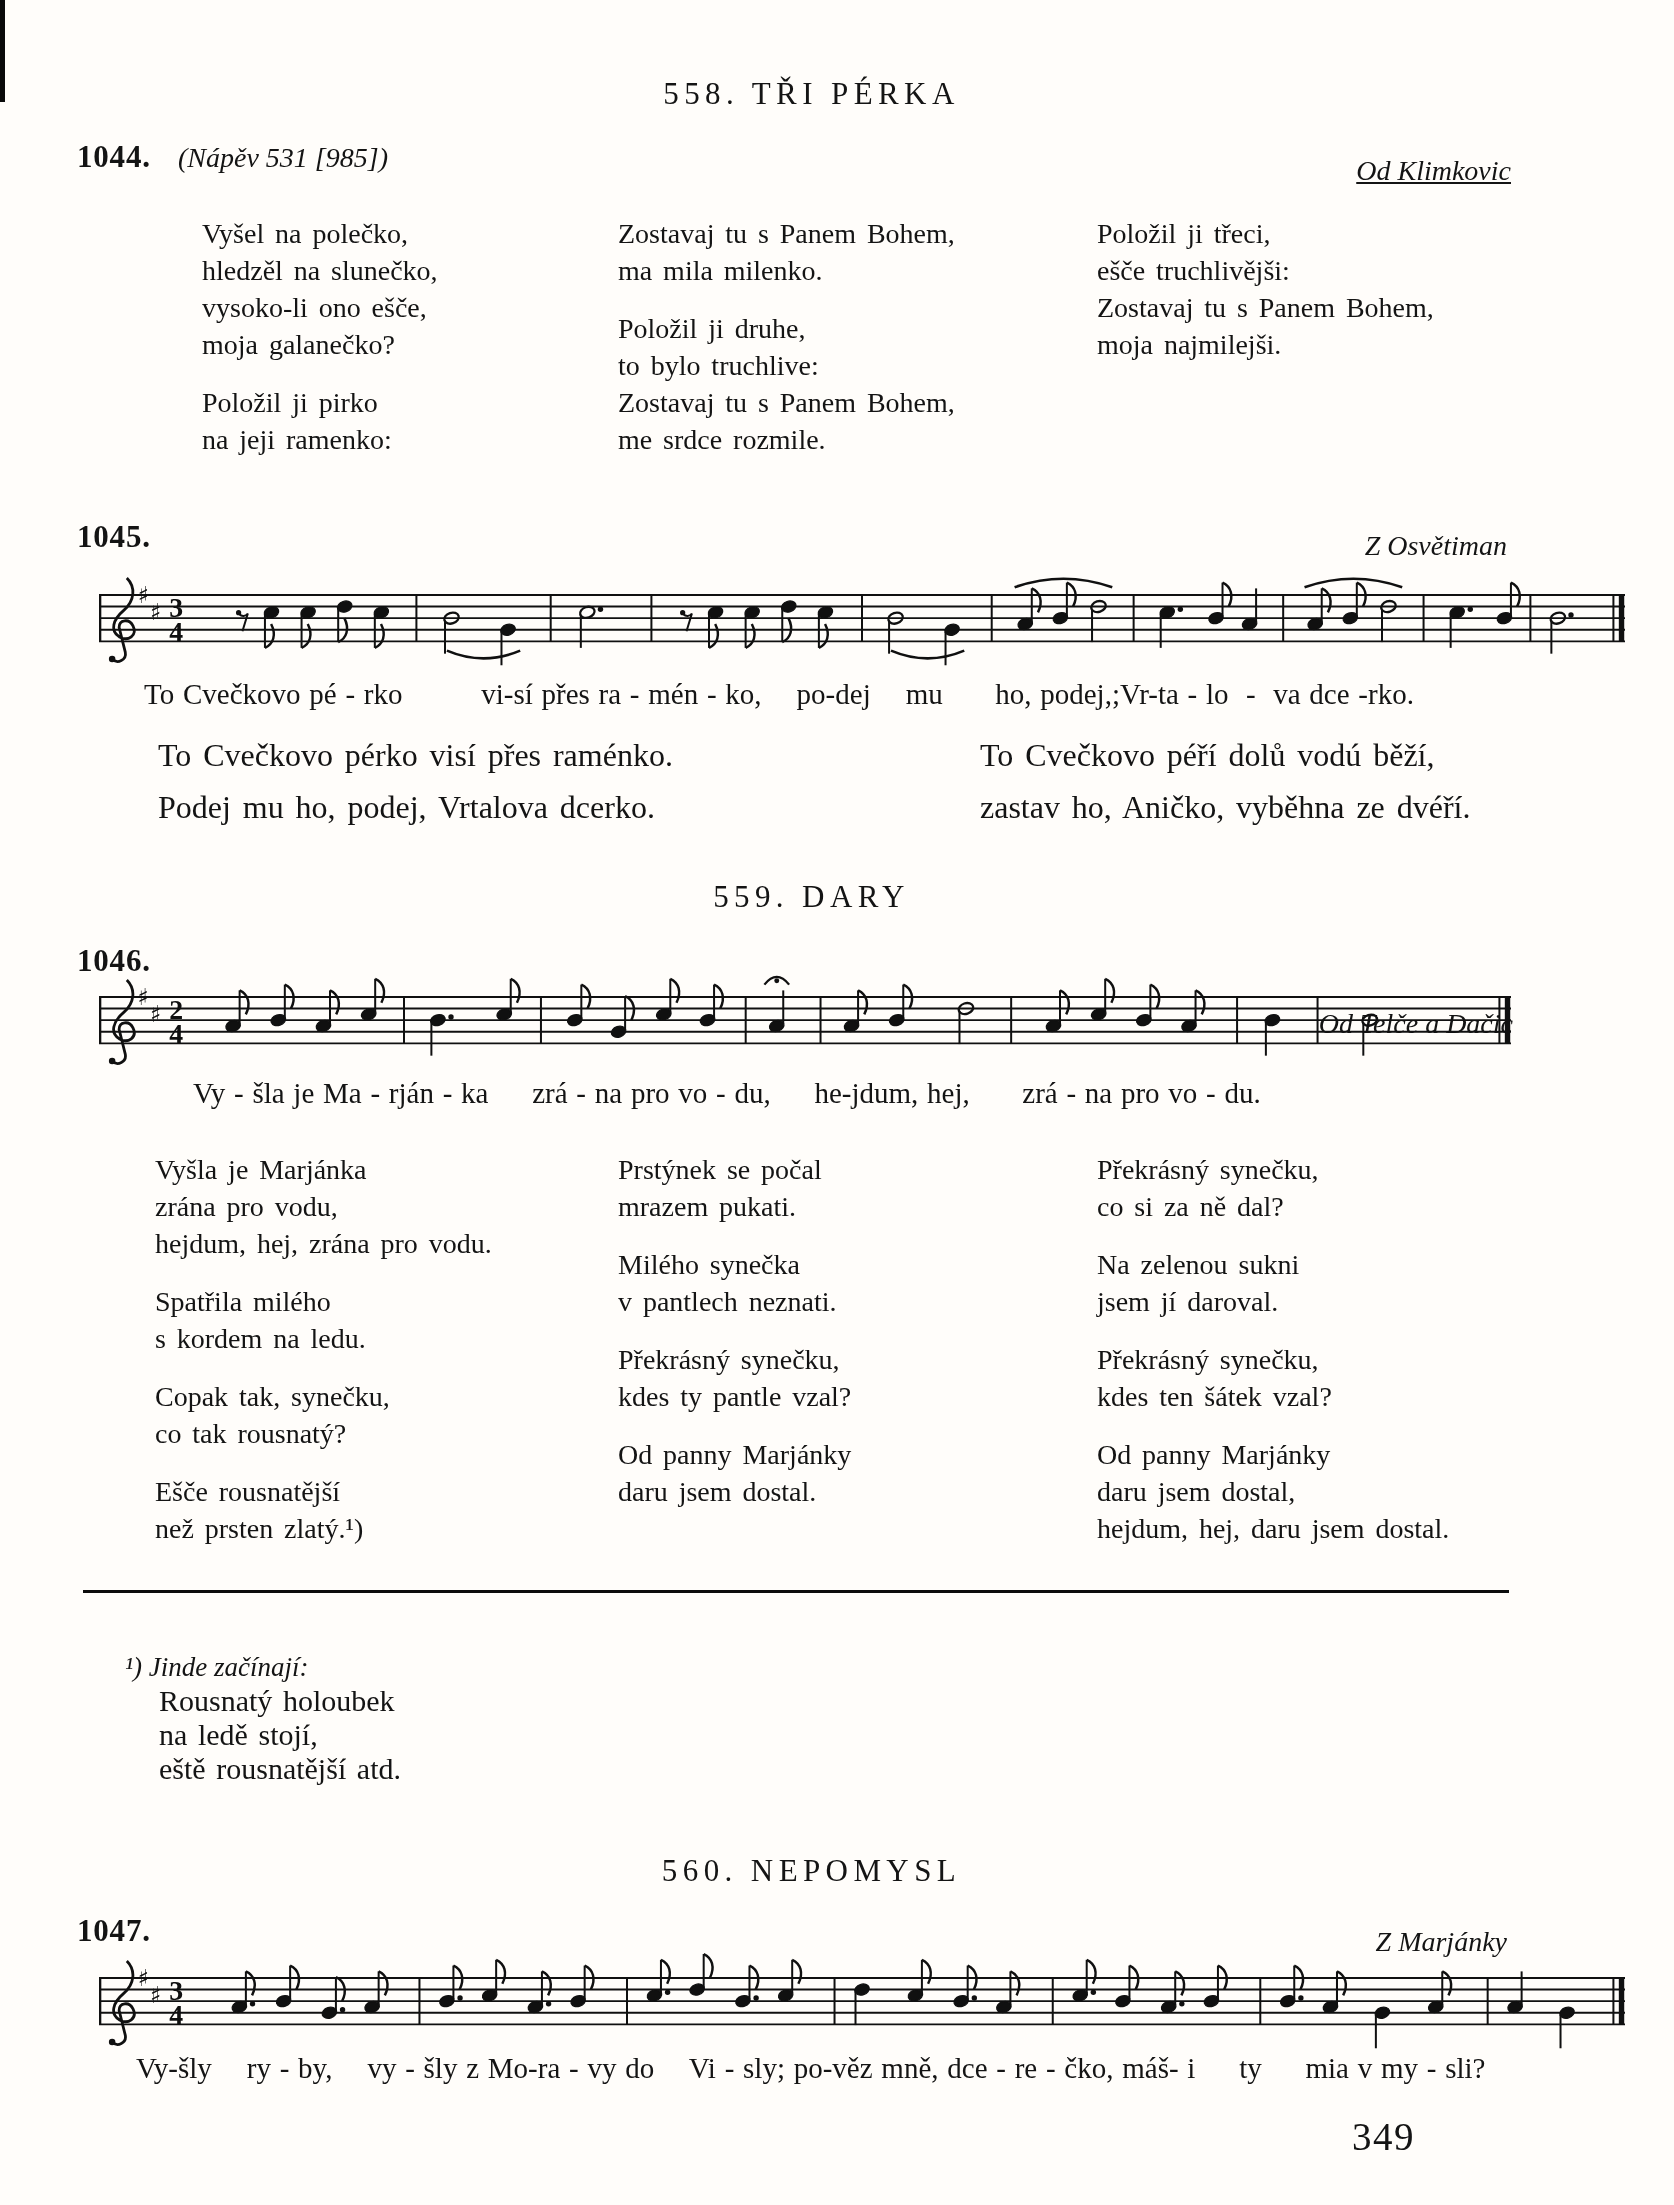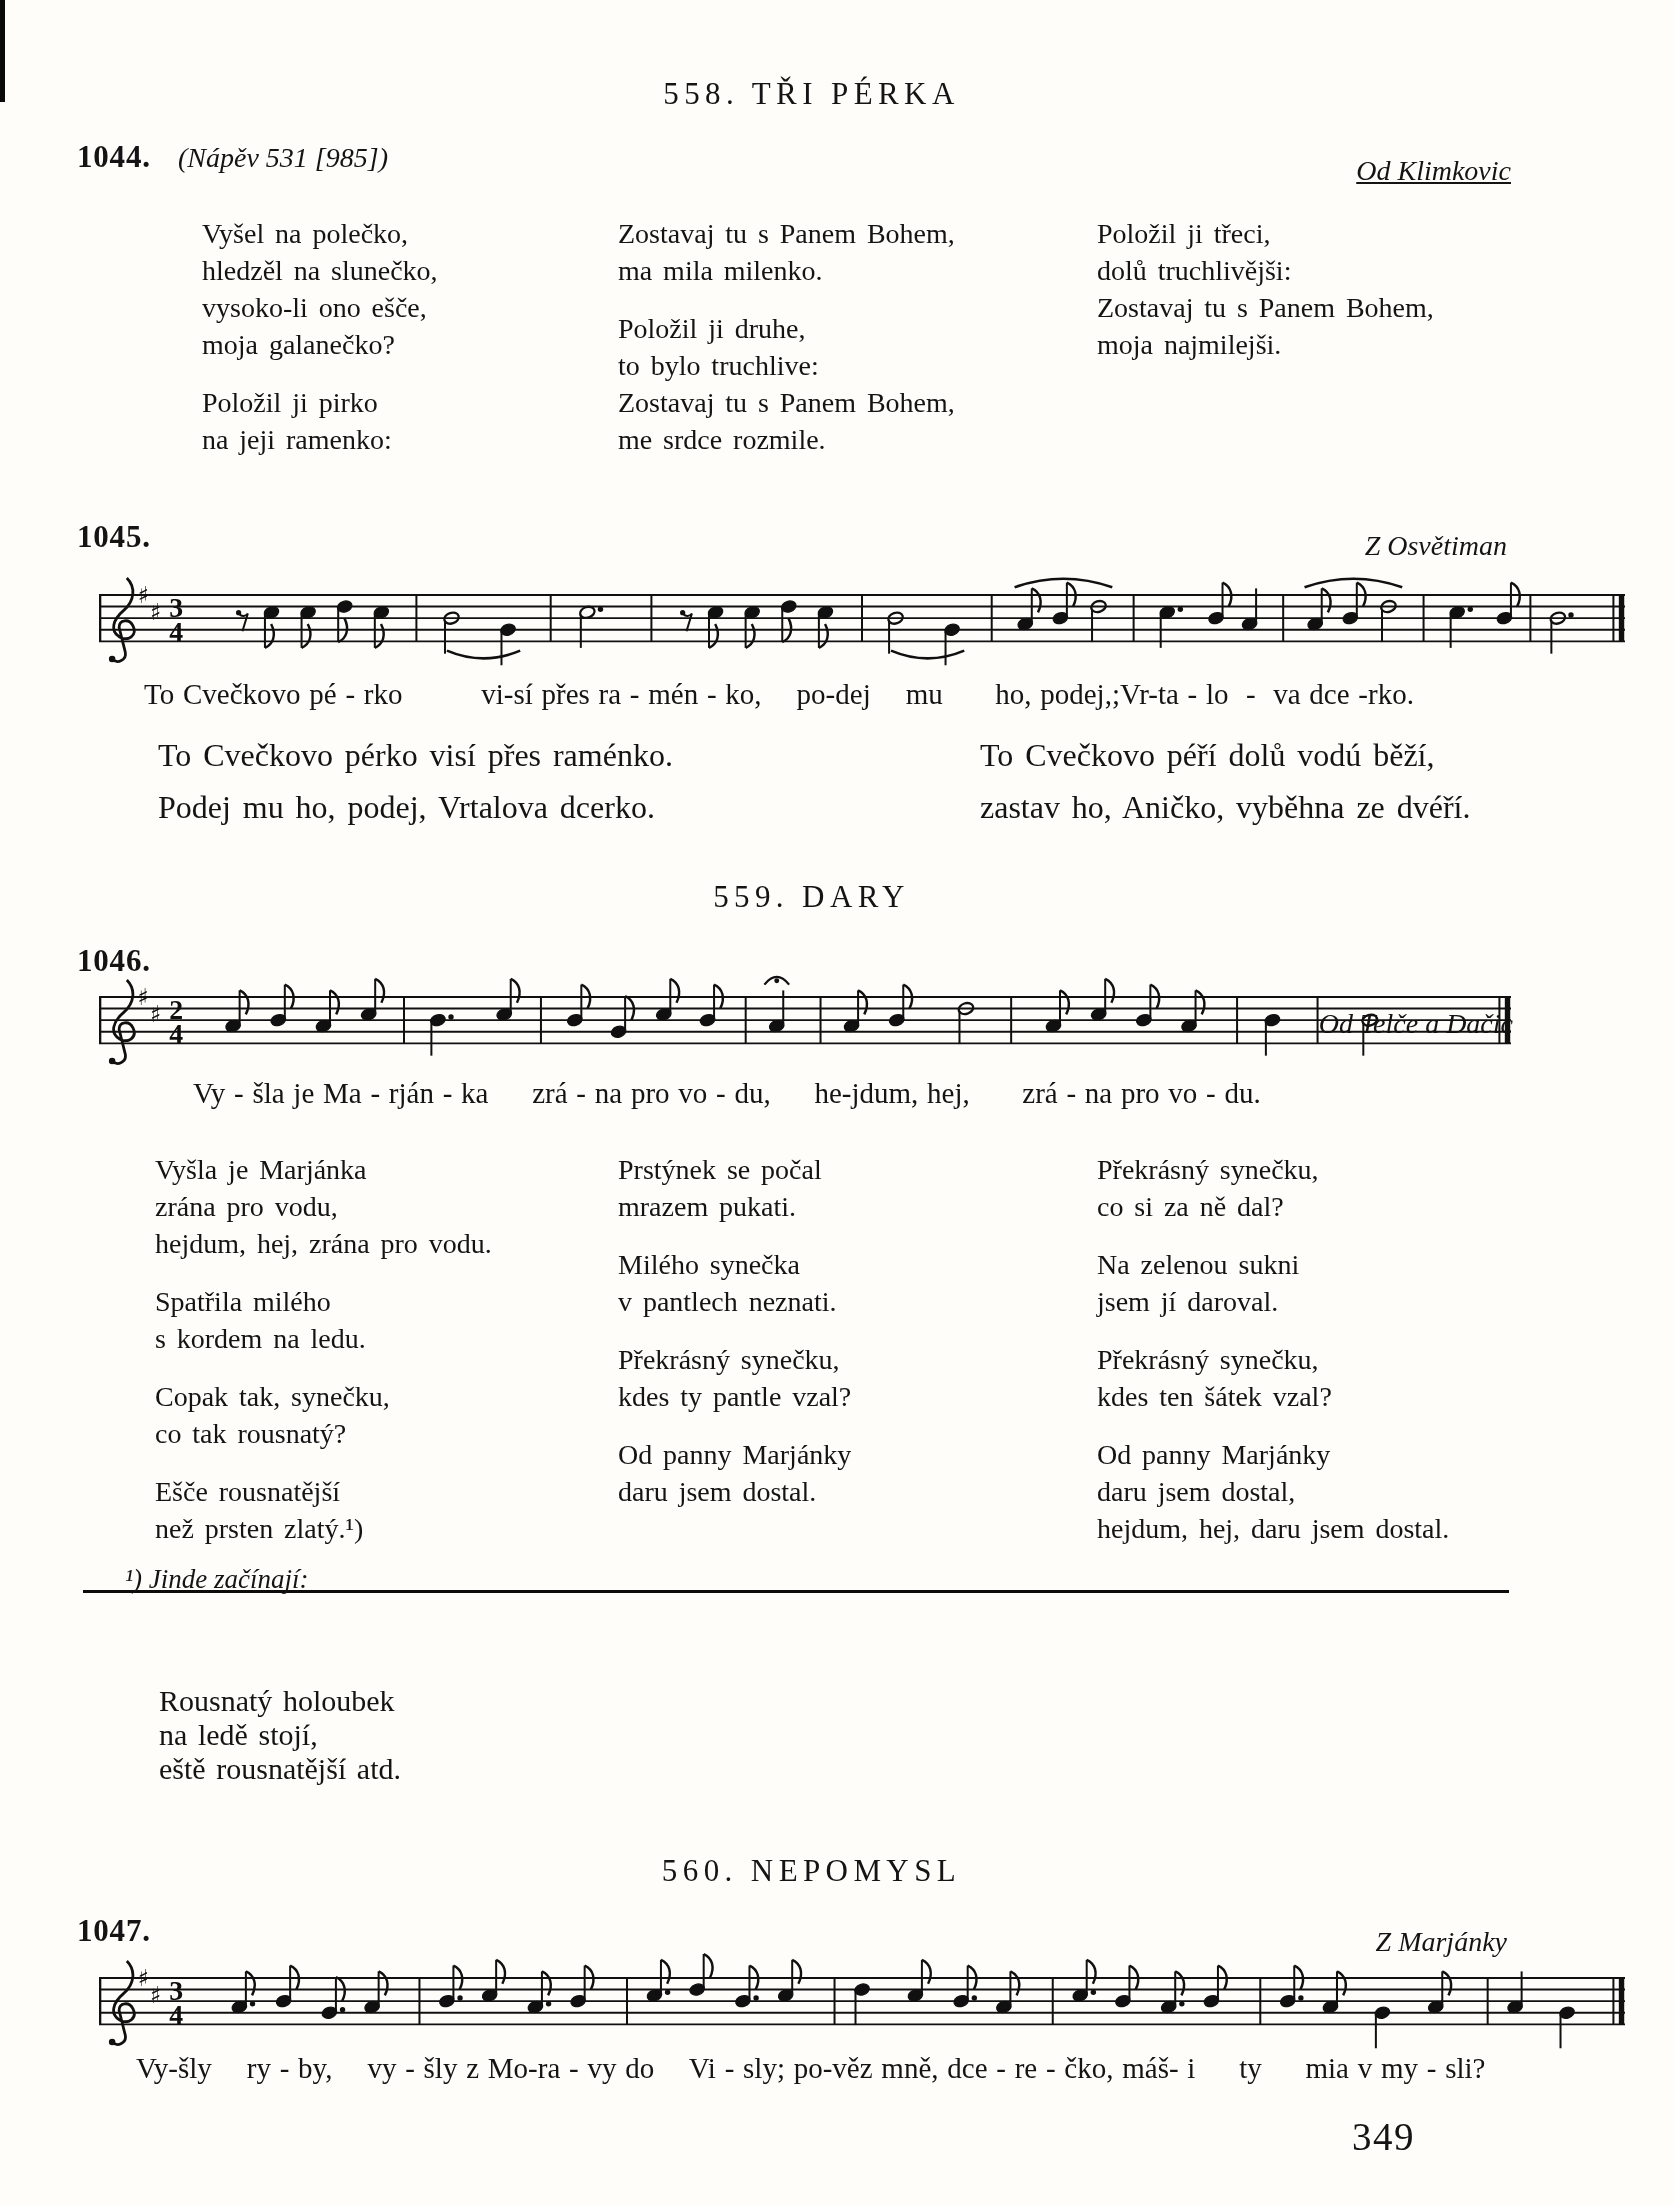--- a/index.html
+++ b/index.html
@@ -48,21 +48,21 @@
   <div class="abs" style="left:618px;top:215px;">
     <div class="verse stanza">Zostavaj tu s Panem Bohem,
 ma mila milenko.</div>
     <div class="verse stanza">Položil ji druhe,
 to bylo truchlive:
 Zostavaj tu s Panem Bohem,
 me srdce rozmile.</div>
   </div>
   <div class="abs" style="left:1097px;top:215px;">
     <div class="verse stanza">Položil ji třeci,
-dolů truchlivějši:
+ešče truchlivějši:
 Zostavaj tu s Panem Bohem,
 moja najmilejši.</div>
   </div>
 
   <div class="num abs" style="left:77px;top:519px;">1045.</div>
   <div class="attr abs" style="left:1159px;top:530px;width:348px;">Z Osvětiman</div>
   <svg class="staff" style="left:99px;top:564px;" width="1526" height="116" viewBox="0 0 1975 150">
       <line x1="0" y1="40" x2="1975" y2="40" stroke="#101010" stroke-width="2.4"></line>
       <line x1="0" y1="55" x2="1975" y2="55" stroke="#101010" stroke-width="2.4"></line>
       <line x1="0" y1="70" x2="1975" y2="70" stroke="#101010" stroke-width="2.4"></line>
@@ -283,21 +283,21 @@
     <div class="verse stanza">Na zelenou sukni
 jsem jí daroval.</div>
     <div class="verse stanza">Překrásný synečku,
 kdes ten šátek vzal?</div>
     <div class="verse stanza">Od panny Marjánky
 daru jsem dostal,
 hejdum, hej, daru jsem dostal.</div>
   </div>
 
   <div class="rule" style="left:83px;top:1590px;width:1426px;height:3.1px;"></div>
-  <div class="fnlabel abs" style="left:125px;top:1564px;">¹) Jinde začínají:</div>
+  <div class="fnlabel abs" style="left:125px;top:1652px;">¹) Jinde začínají:</div>
   <div class="fnverse abs" style="left:159px;top:1684px;">Rousnatý holoubek
 na ledě stojí,
 eště rousnatější atd.</div>
 
   <div class="title abs" style="top:1853px;">560. NEPOMYSL</div>
   <div class="num abs" style="left:77px;top:1913px;">1047.</div>
   <div class="attr abs" style="left:1159px;top:1926px;width:348px;">Z Marjánky</div>
   <svg class="staff" style="left:99px;top:1947px;" width="1526" height="116" viewBox="0 0 1975 150">
       <line x1="0" y1="40" x2="1975" y2="40" stroke="#101010" stroke-width="2.4"></line>
       <line x1="0" y1="55" x2="1975" y2="55" stroke="#101010" stroke-width="2.4"></line>

